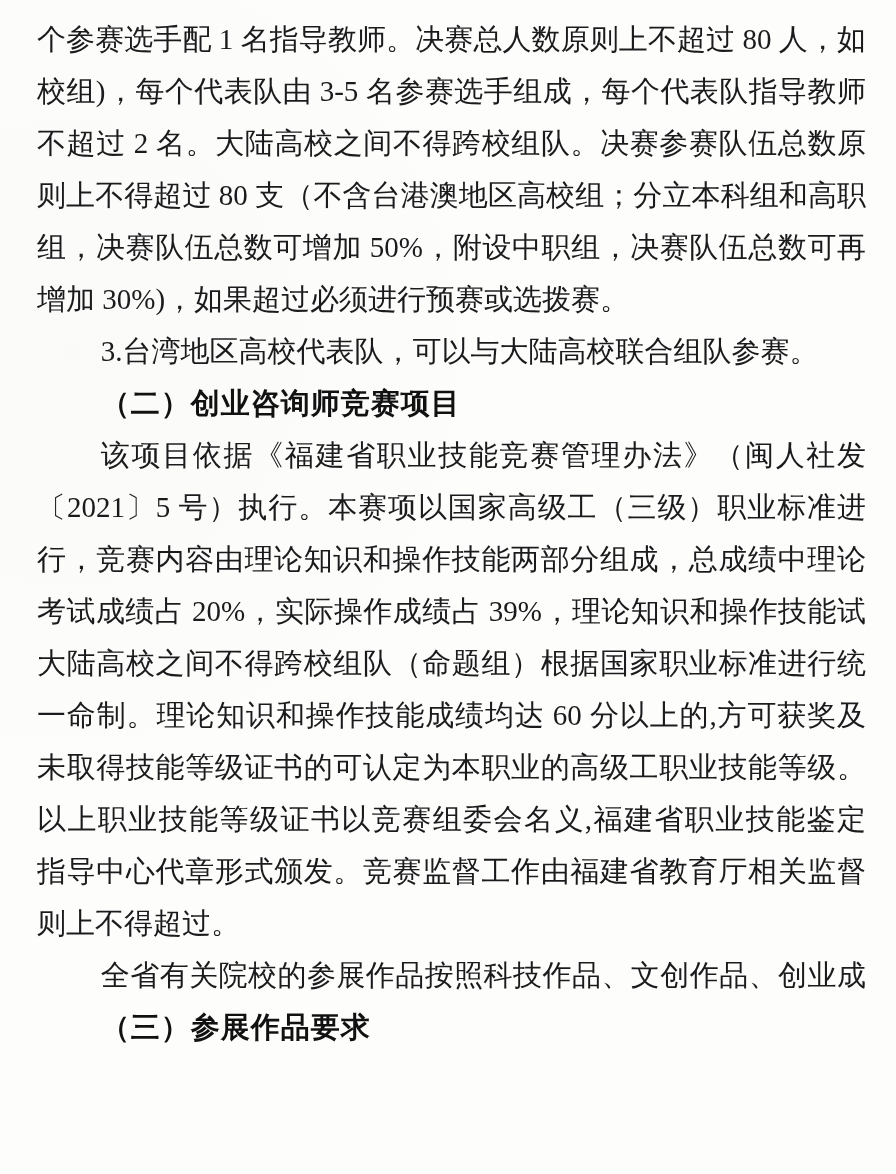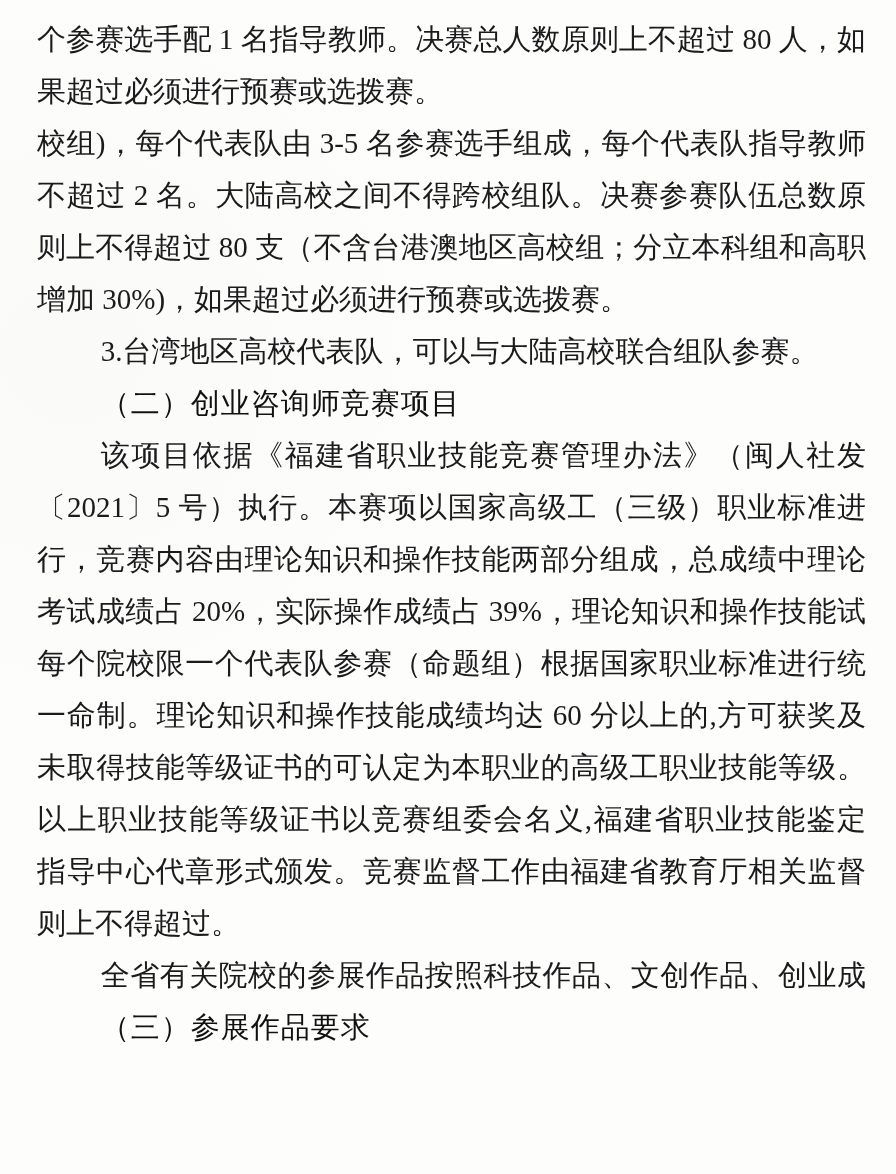--- a/index.html
+++ b/index.html
@@ -34,42 +34,42 @@
   }
   p.line.short{
     text-align:left;
     text-align-last:left;
   }
   p.line.indent{
     text-indent:2.2em;
     text-align:right;
   }
   p.line.heading{
-    font-weight:400;
+    font-weight:700;
     letter-spacing:1px;
     color:#111;
   }
 </style>
 </head>
 <body>
 
 <div class="page">
   <p class="line">个参赛选手配 1 名指导教师。决赛总人数原则上不超过 80 人，如</p>
-  <p class="line short">果超过必须进行预赛或选拨赛。</p>
   <p class="line">校组)，每个代表队由 3-5 名参赛选手组成，每个代表队指导教师</p>
   <p class="line">不超过 2 名。大陆高校之间不得跨校组队。决赛参赛队伍总数原</p>
   <p class="line">则上不得超过 80 支（不含台港澳地区高校组；分立本科组和高职</p>
+  <p class="line">组，决赛队伍总数可增加 50%，附设中职组，决赛队伍总数可再</p>
   <p class="line short">增加 30%)，如果超过必须进行预赛或选拨赛。</p>
   <p class="line short indent">3.台湾地区高校代表队，可以与大陆高校联合组队参赛。</p>
   <p class="line short indent heading">（二）创业咨询师竞赛项目</p>
   <p class="line indent">该项目依据《福建省职业技能竞赛管理办法》（闽人社发</p>
   <p class="line">〔2021〕5 号）执行。本赛项以国家高级工（三级）职业标准进</p>
   <p class="line">行，竞赛内容由理论知识和操作技能两部分组成，总成绩中理论</p>
   <p class="line">考试成绩占 20%，实际操作成绩占 39%，理论知识和操作技能试</p>
-  <p class="line">每个院校限一个代表队参赛（命题组）根据国家职业标准进行统</p>
+  <p class="line">大陆高校之间不得跨校组队（命题组）根据国家职业标准进行统</p>
   <p class="line">一命制。理论知识和操作技能成绩均达 60 分以上的,方可获奖及</p>
   <p class="line">未取得技能等级证书的可认定为本职业的高级工职业技能等级。</p>
   <p class="line">以上职业技能等级证书以竞赛组委会名义,福建省职业技能鉴定</p>
   <p class="line">指导中心代章形式颁发。竞赛监督工作由福建省教育厅相关监督</p>
   <p class="line short">则上不得超过。</p>
   <p class="line indent">全省有关院校的参展作品按照科技作品、文创作品、创业成</p>
   <p class="line short indent heading">（三）参展作品要求</p>
 </div>
 
 </body></html>

